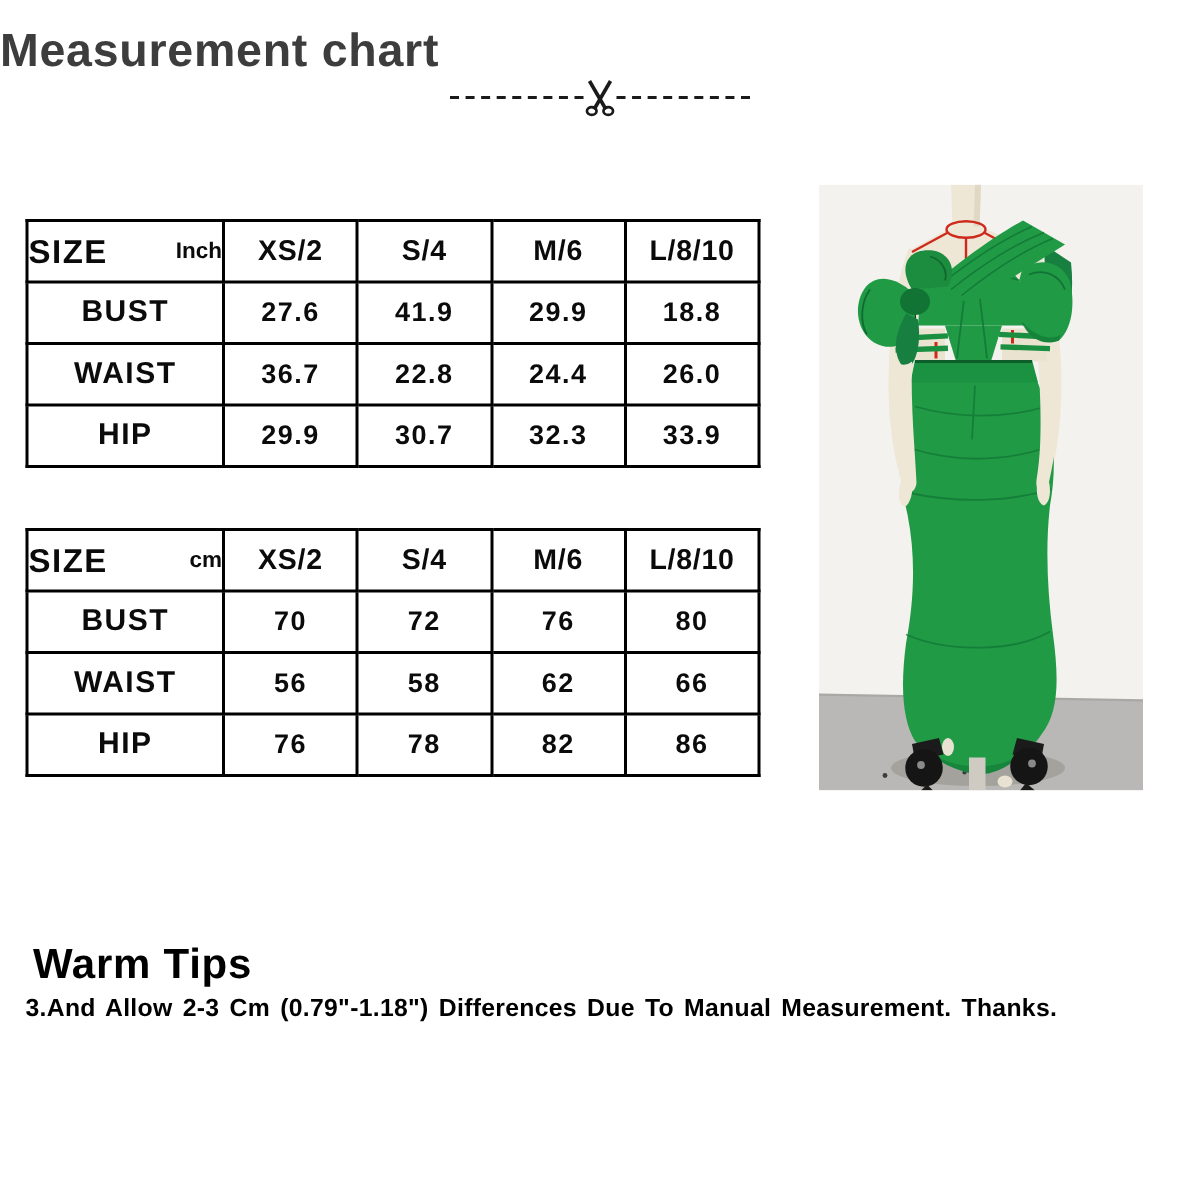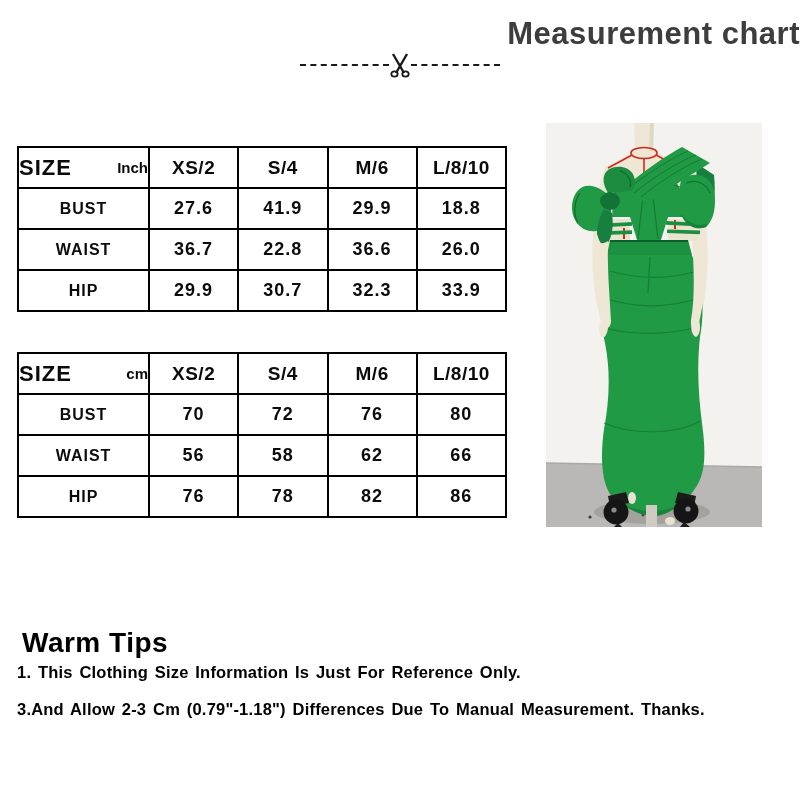--- a/index.html
+++ b/index.html
@@ -2,21 +2,21 @@
 <html><head>
 <meta charset="utf-8">
 <style>
   html,body{margin:0;padding:0;}
   body{
     width:800px;height:800px;position:relative;background:#ffffff;
     font-family:"Liberation Sans", sans-serif;overflow:hidden;
   }
   
   .title{
-    position:absolute;top:16px;left:0;width:800px;text-align:right;
+    position:absolute;top:16px;left:0;width:800px;text-align:left;
     font-size:31px;font-weight:bold;color:#3d3d3d;letter-spacing:.5px;
   }
   .divider{
     position:absolute;top:52px;left:300px;width:200px;height:26px;
     display:flex;align-items:center;
   }
   .dash{flex:1;border-top:2.5px dashed #1a1a1a;}
   .scissors{width:26px;height:26px;flex:0 0 auto;margin:0 -2px;}
   
   table.size-table{
@@ -27,21 +27,21 @@
   table.size-table.cm{top:352px;}
   .size-table th,.size-table td{
     border:2px solid #000;height:39px;padding:0;text-align:center;
     font-weight:bold;vertical-align:middle;background:#fff;
   }
   .corner-cell{padding:0 10px 0 16px;}
   .corner-inner{display:flex;justify-content:space-between;align-items:center;}
   .size-label{font-size:22px;letter-spacing:1px;}
   .unit-label{font-size:15px;}
   .col-head{font-size:19px;letter-spacing:.5px;}
-  .row-label{text-align:left;padding-left:17px;font-size:16px;letter-spacing:1px;}
+  .row-label{text-align:left;padding-left:17px;font-size:20px;letter-spacing:1px;}
   .val{font-size:18px;letter-spacing:1px;}
   
   .warm-heading{
     position:absolute;left:22px;top:627px;font-size:28px;font-weight:bold;
     color:#000;letter-spacing:.5px;
   }
   .tips{position:absolute;left:17px;top:654px;width:760px;}
   .tip{height:37px;display:flex;align-items:center;font-size:16.5px;
     font-weight:bold;color:#000;letter-spacing:.2px;word-spacing:2px;}
   
@@ -88,21 +88,21 @@
     <td class="row-label">BUST</td>
     <td class="val">27.6</td>
     <td class="val">41.9</td>
     <td class="val">29.9</td>
     <td class="val">18.8</td>
   </tr>
   <tr>
     <td class="row-label">WAIST</td>
     <td class="val">36.7</td>
     <td class="val">22.8</td>
-    <td class="val">36.6</td>
+    <td class="val">24.4</td>
     <td class="val">26.0</td>
   </tr>
   <tr>
     <td class="row-label">HIP</td>
     <td class="val">29.9</td>
     <td class="val">30.7</td>
     <td class="val">32.3</td>
     <td class="val">33.9</td>
   </tr>
 </tbody>
@@ -256,15 +256,14 @@
       <path d="M132,369 L150,373 L148,384 L129,380 Z" fill="#1b1b1b"></path>
       <circle cx="140" cy="388" r="12.5" fill="#151515"></circle>
       <circle cx="142" cy="386" r="2.6" fill="#8a8a8a"></circle>
       <path d="M138,399 L144,404 L134,404 Z" fill="#1b1b1b"></path>
     </g>
   </svg>
 </div>
 
 <div class="warm-heading">Warm Tips</div>
 <div class="tips">
-  <div class="tip">1. This Clothing Size Information Is Just For Reference Only.</div>
   <div class="tip">3.And Allow 2-3 Cm (0.79"-1.18") Differences Due To Manual Measurement. Thanks.</div>
 </div>
 
 </body></html>

